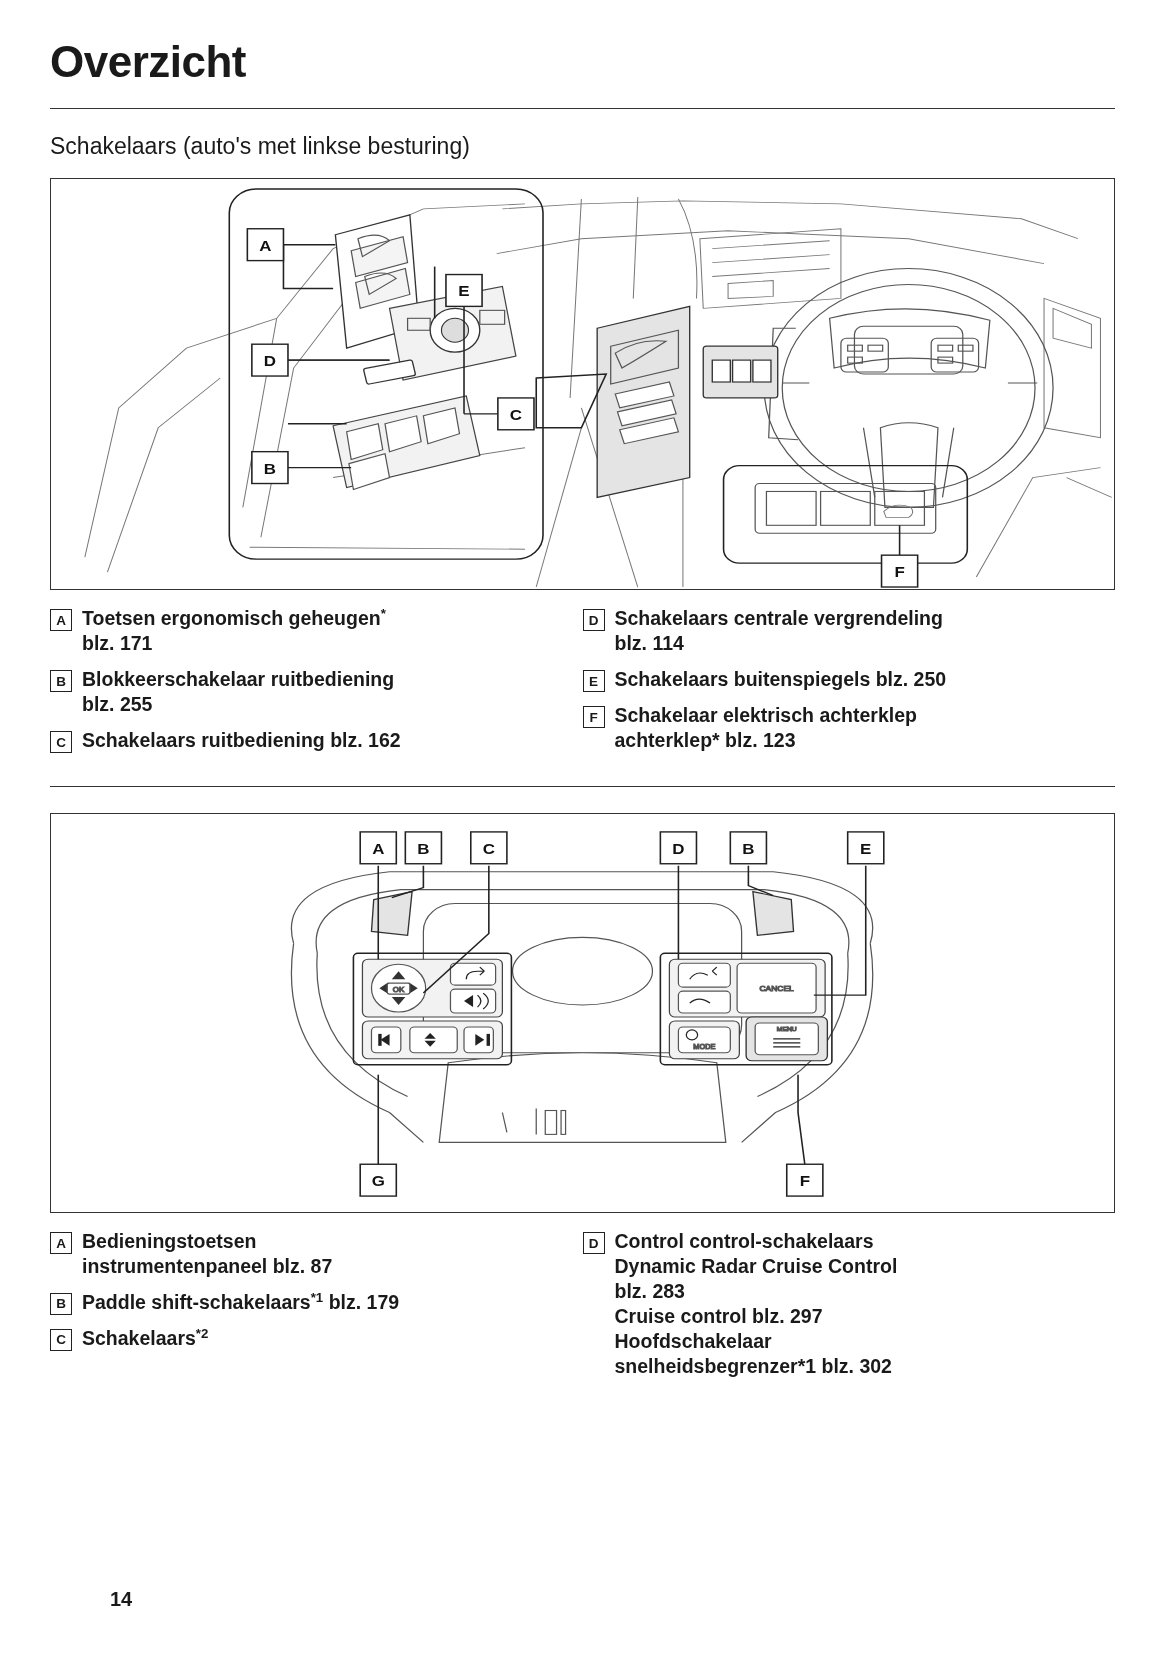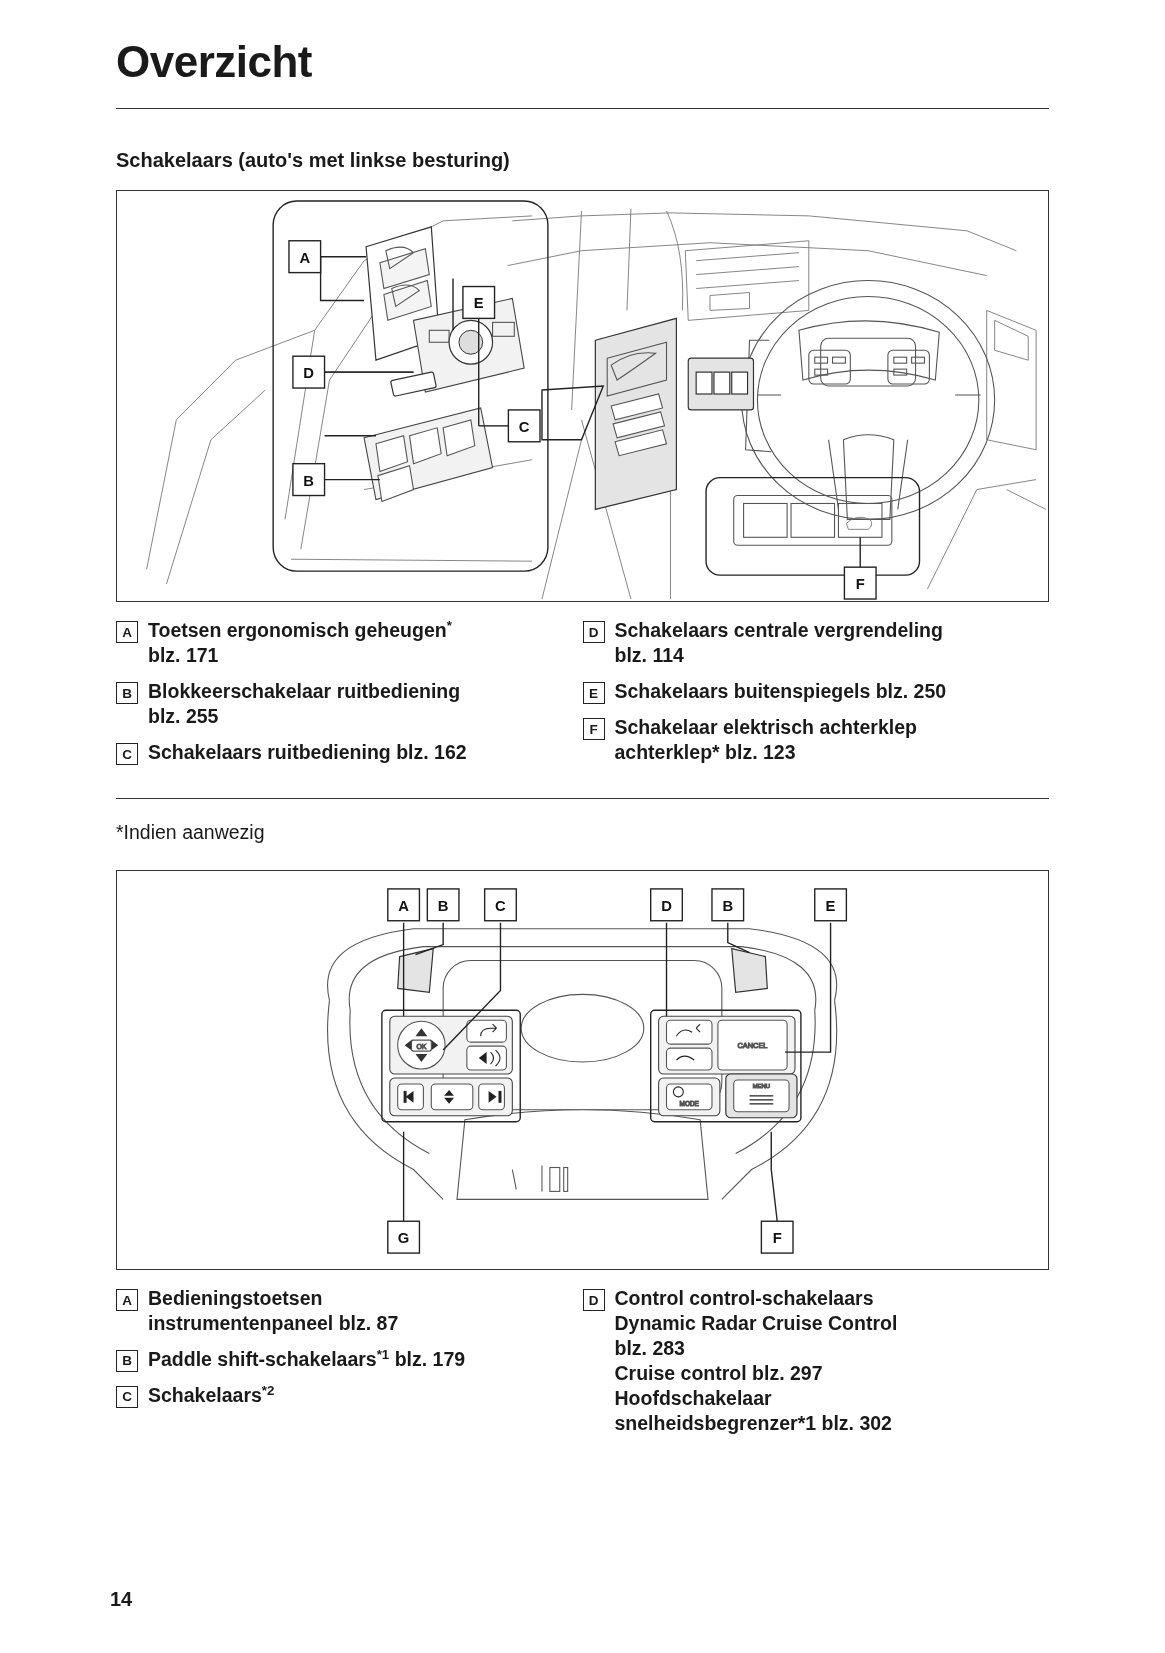--- a/index.html
+++ b/index.html
@@ -9,37 +9,37 @@
     background: #ffffff;
     font-family: "Liberation Sans", sans-serif;
     color: #1a1a1a;
     position: relative;
     overflow: hidden;
   }
   .page {
     position: absolute;
     left: 0; top: 0;
     width: 1165px; height: 1653px;
-    padding: 0 116px;
+    padding: 0 50px;
   }
   h1.title {
     font-size: 44px;
     font-weight: bold;
     letter-spacing: -0.5px;
     margin: 38px 0 0 0;
     line-height: 1.1;
   }
   .rule {
     border-top: 1.5px solid #333;
     margin: 22px 0 0 0;
   }
   h2.subtitle {
-    font-size: 20px;
-    font-weight: bold;
-    margin: 40px 0 0 0;
+    font-size: 23px;
+    font-weight: normal;
+    margin: 24px 0 0 0;
   }
   
   .figure {
     margin-top: 18px;
     border: 1.5px solid #333;
     position: relative;
     background: #fff;
   }
   #figure-one { height: 412px; }
   #figure-two { height: 400px; margin-top: 26px; }
@@ -298,21 +298,20 @@
         <span class="txt">Schakelaars buitenspiegels blz. 250</span>
       </div>
       <div class="legend-item">
         <span class="tag">F</span>
         <span class="txt"><span>Schakelaar elektrisch achterklep</span><br><span>achterklep* blz. 123</span></span>
       </div>
     </div>
   </div>
 
   <div class="mid-rule"></div>
-  <div class="footnote">*Indien aanwezig</div>
 
   <div class="figure" id="figure-two">
     <svg class="fig" viewBox="0 0 942 400" preserveAspectRatio="none">
 
       <g class="thin">
         <path d="M215 130 Q200 70 300 58 L640 58 Q742 70 726 130"></path>
         <path d="M236 140 Q226 86 310 76 L632 76 Q716 86 706 140"></path>
         <path d="M215 130 Q200 250 300 300 L330 330"></path>
         <path d="M726 130 Q742 250 642 300 L612 330"></path>
         <path d="M236 140 Q230 240 316 284"></path>

